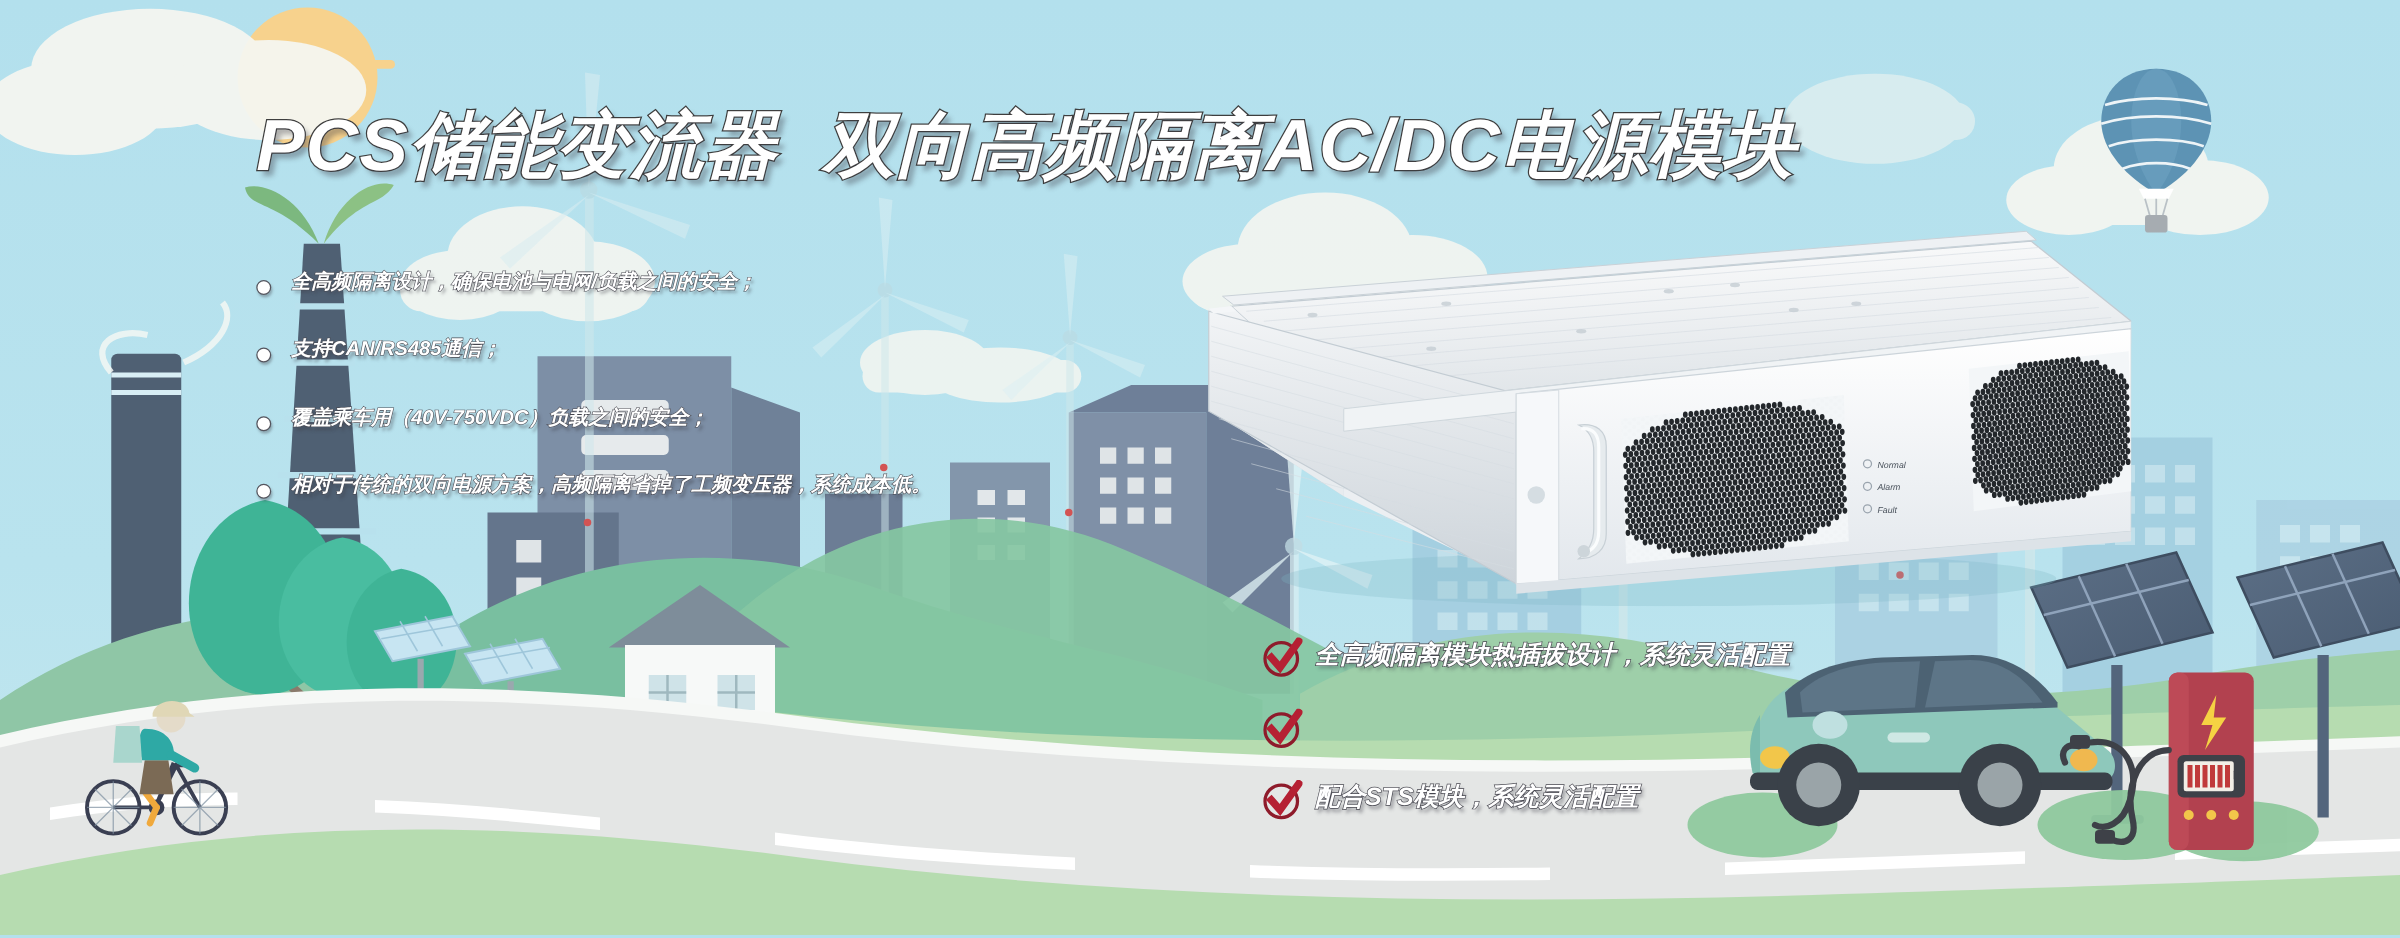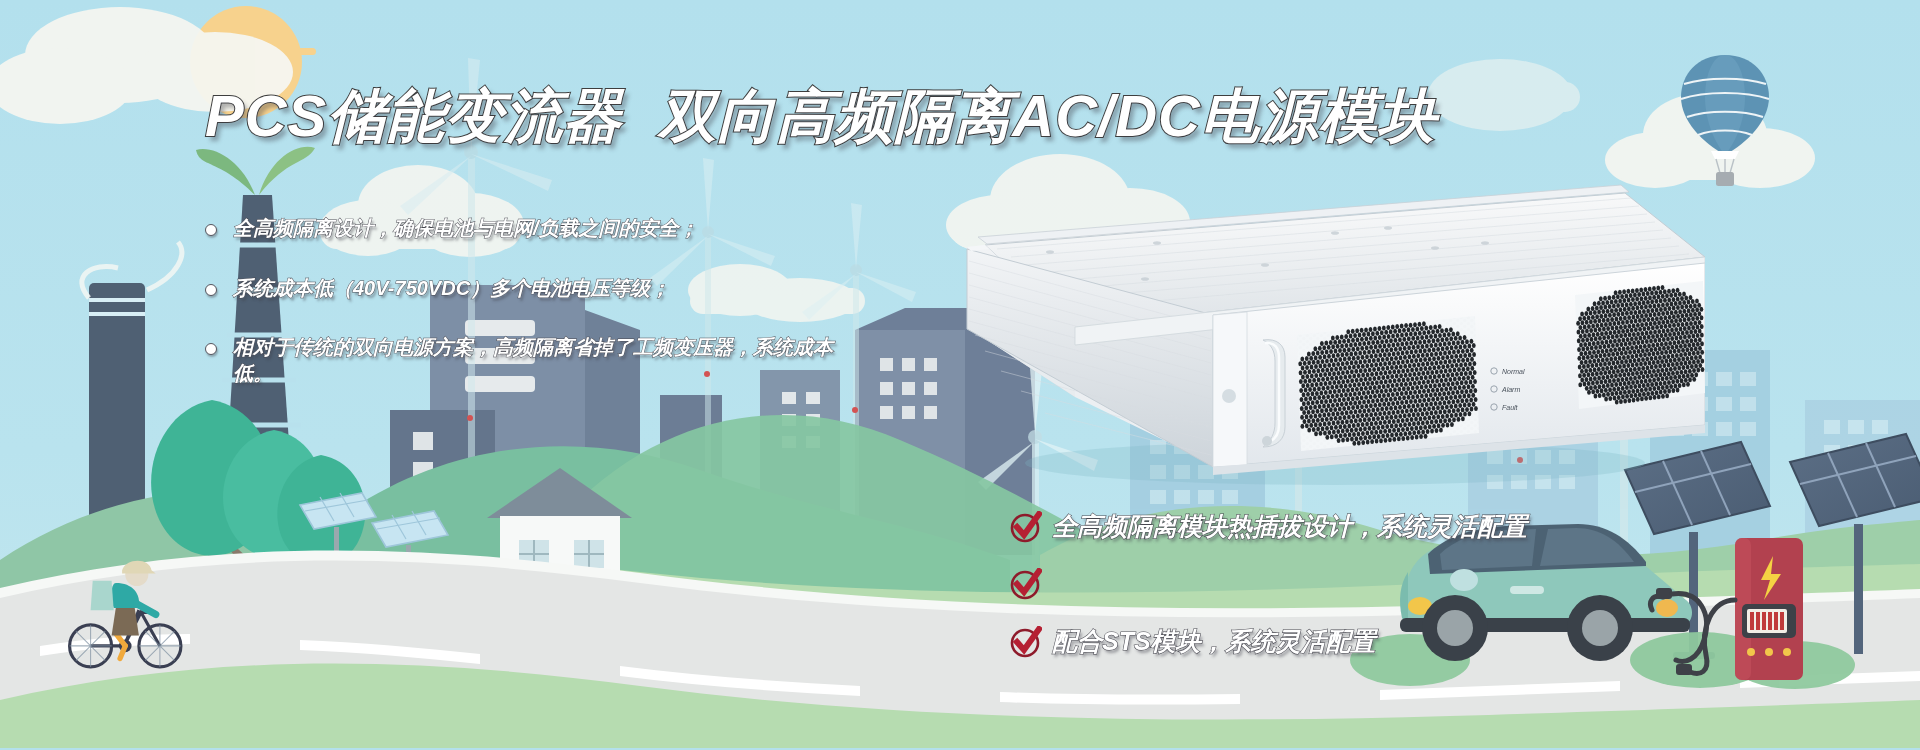--- a/index.html
+++ b/index.html
@@ -30,43 +30,43 @@
   }
   #headline .gap { display:inline-block; width:36px; }
 
   #bullet-list {
     position:absolute; left:205px; top:216px;
     z-index:30; list-style:none;
   }
   #bullet-list li {
     display:flex; align-items:flex-start;
     margin-bottom:34px;
-    font-size:20px; font-weight:bold; color:#ffffff;
+    font-size:16px; font-weight:bold; color:#ffffff;
     line-height:1.28;
     -webkit-text-stroke:.9px #4a4a52;
     paint-order:stroke fill;
     text-shadow:2px 3px 2.5px rgba(60,60,70,.42);
     max-width:640px;
   }
   #bullet-list li .dot {
     flex:0 0 auto; width:12px; height:12px; border-radius:50%;
     background:#ffffff; border:1.6px solid #55555e;
     margin:8px 16px 0 0;
     box-shadow:1px 2px 2px rgba(60,60,70,.35);
   }
   #bullet-list li:nth-child(4){ margin-bottom:0; }
 
   #check-list {
     position:absolute; left:1010px; top:510px;
     z-index:30; list-style:none;
   }
   #check-list li {
-    display:flex; align-items:center;
+    display:flex; 
     margin-bottom:25px;
-    font-size:25px; font-weight:bold; color:#ffffff;
+    font-size:20px; font-weight:bold; color:#ffffff;
     -webkit-text-stroke:1.1px #4a4a52;
     paint-order:stroke fill;
     text-shadow:2px 3px 3px rgba(60,60,70,.45);
     white-space:nowrap;
   }
   #check-list li:last-child { margin-bottom:0; }
   .check-icon { flex:0 0 auto; width:32px; height:32px; margin-right:10px; }
 
   
   #device { position:absolute; left:945px; top:175px; width:760px; height:310px; z-index:25; }
@@ -2217,21 +2217,25 @@
     <span>PCS储能变流器</span><span class="gap"></span><span>双向高频隔离AC/DC电源模块</span>
   </div>
 
   <ul id="bullet-list">
     <li>
       <span class="dot"></span>
       <span>全高频隔离设计，确保电池与电网/负载之间的安全；</span>
     </li>
     <li>
       <span class="dot"></span>
-      <span>系统成本低（40V-750VDC）多个电池电压等级；</span>
+      <span>支持CAN/RS485通信；</span>
+    </li>
+    <li>
+      <span class="dot"></span>
+      <span>覆盖乘车用（40V-750VDC）负载之间的安全；</span>
     </li>
     <li>
       <span class="dot"></span>
       <span>相对于传统的双向电源方案，高频隔离省掉了工频变压器，系统成本低。</span>
     </li>
   </ul>
 
   <ul id="check-list">
     <li>
       <svg class="check-icon" viewBox="0 0 32 32">

